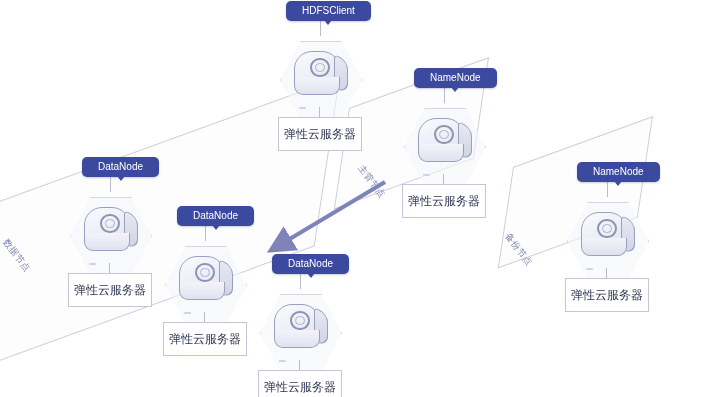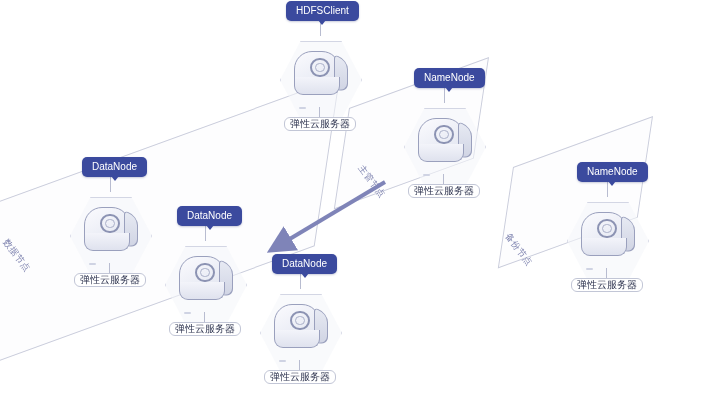--- a/index.html
+++ b/index.html
@@ -125,36 +125,36 @@
     background: #b8bcd0;
   }
 
   .caption {
     position: absolute;
     left: 50%;
     top: 92px;
     transform: translateX(-50%);
     background: #ffffff;
     border: 1px solid #c2c6d6;
-    border-radius: 6px;
-    padding: 0 5px;
-    font-size: 10px;
+    border-radius: 0;
+    padding: 10px 5px;
+    font-size: 12px;
     line-height: 12px;
     color: #2f3550;
     white-space: nowrap;
   }
 
   
   .badge {
     position: absolute;
     background: #3b4a9e;
     color: #ffffff;
     font-size: 10px;
     line-height: 12px;
-    padding: 4px 10px;
+    padding: 4px 16px;
     border-radius: 5px;
     white-space: nowrap;
     box-shadow: 0 1px 2px rgba(40,50,110,.25);
   }
   .badge::after {
     content: "";
     position: absolute;
     left: 50%;
     bottom: -4px;
     margin-left: -4px;

